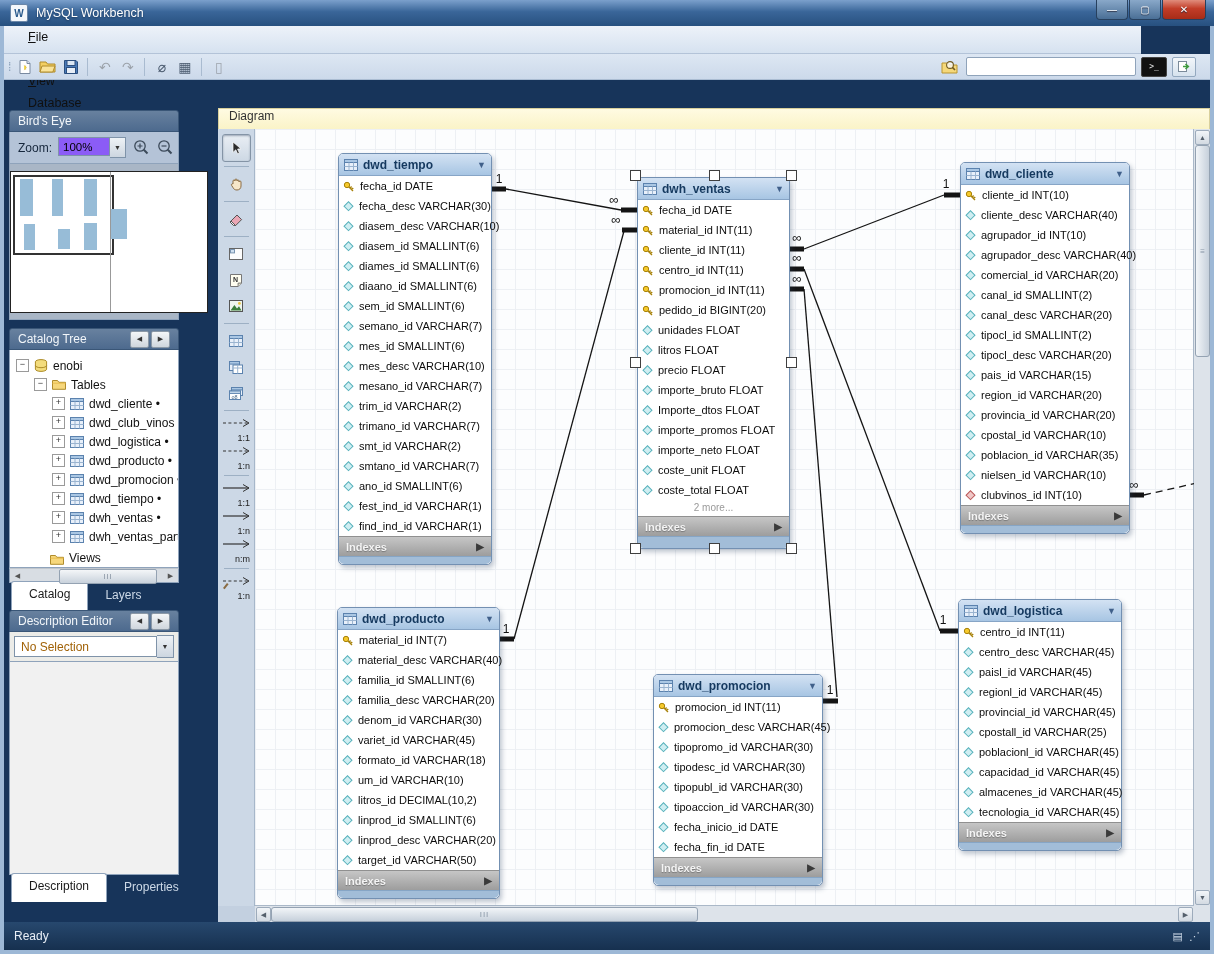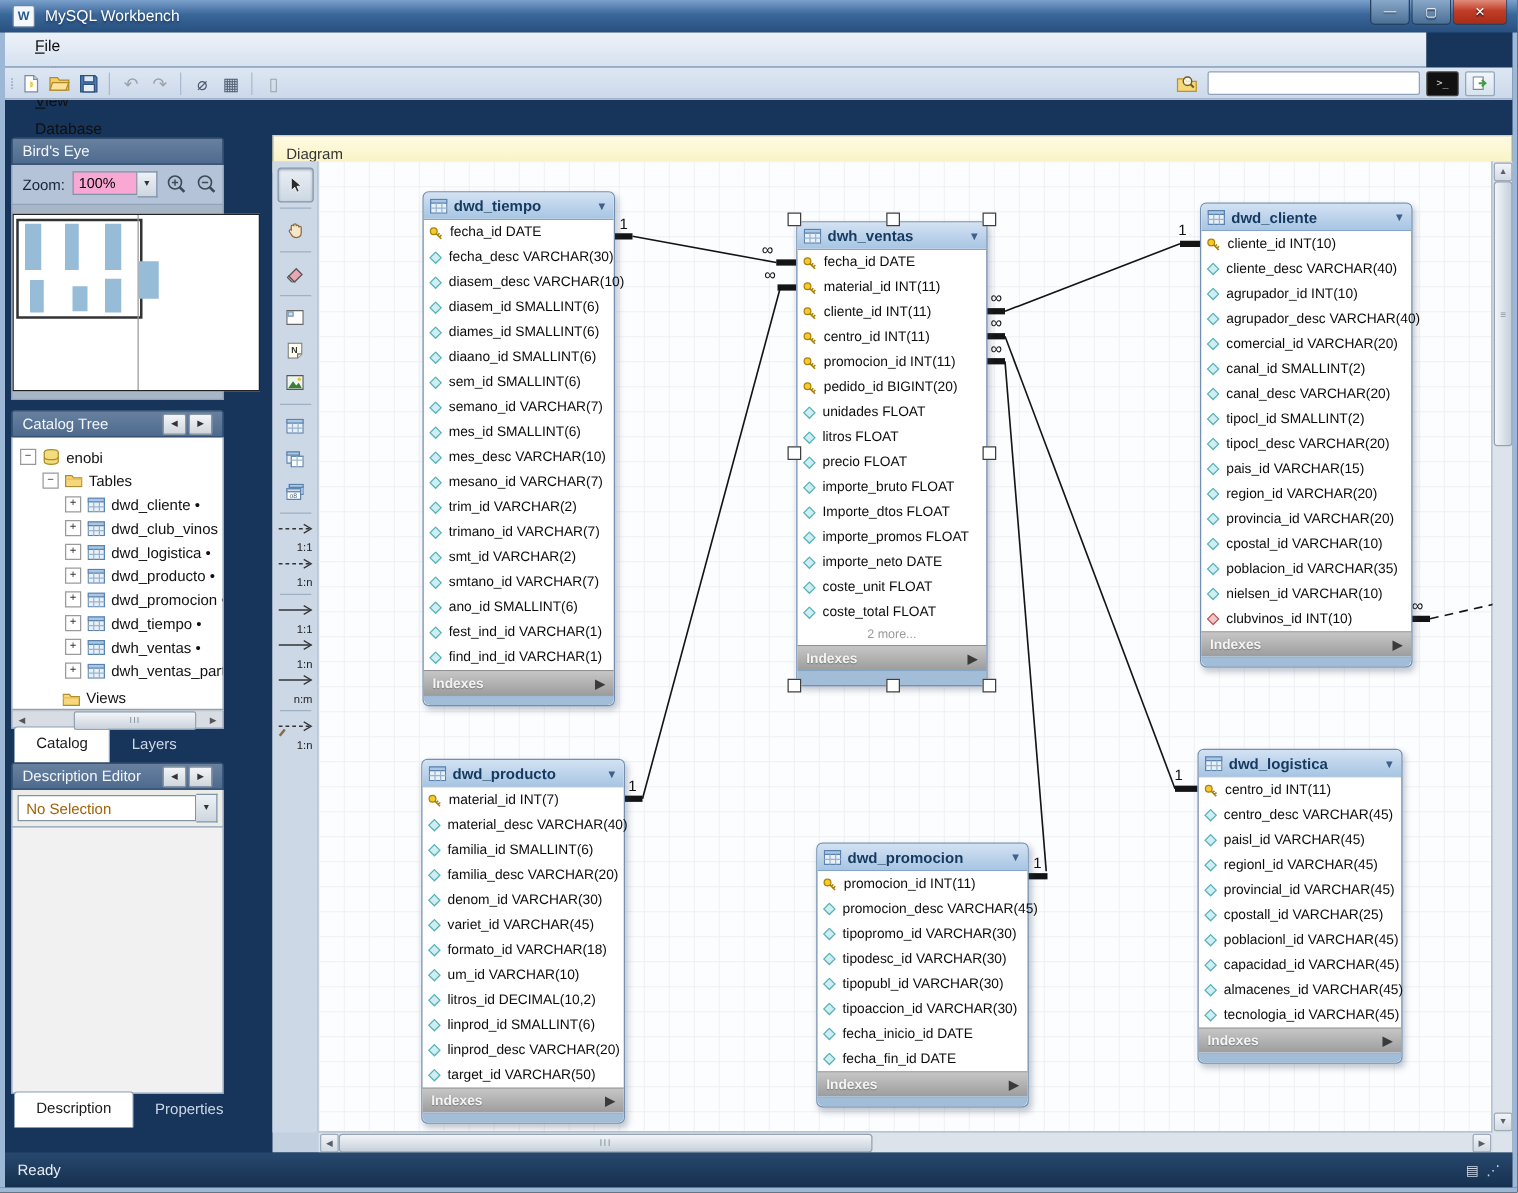--- a/index.html
+++ b/index.html
@@ -29,21 +29,21 @@
   .tab-close{color:#b9c6d6;font-size:12px;}
   
   .frame{position:absolute;background:#9db8d6;z-index:40;}
   
   .sidebar{position:absolute;left:4px;top:108px;width:180px;height:814px;background:#17345a;box-sizing:border-box;padding:2px 5px 0;display:flex;flex-direction:column;}
   .panel-header{height:22px;flex:0 0 22px;background:linear-gradient(#68819f,#4d6a8e);border:1px solid #3a5677;border-radius:3px 3px 0 0;color:#f2f6fa;font-size:12px;display:flex;align-items:center;padding:0 8px;box-sizing:border-box;}
   .ph-nav{margin-left:auto;display:flex;gap:2px;}
   .ph-btn{width:17px;height:15px;background:linear-gradient(#f4f6f8,#cfd6dd);border:1px solid #8b98a6;border-radius:2px;font-size:7px;color:#333;display:grid;place-items:center;}
   .zoom-row{height:32px;flex:0 0 32px;background:#b4c3d7;border:1px solid #8fa3bb;border-top:none;display:flex;align-items:center;padding:0 8px;gap:6px;box-sizing:border-box;}
   .zoom-label{font-size:12px;color:#16273c;}
-  .zoom-select{width:52px;height:19px;background:#f9a8d4;border:1px solid #7f93a9;font-size:11.5px;display:flex;align-items:center;padding:0 4px;box-sizing:border-box;}
+  .zoom-select{width:52px;height:19px;background:#8b5cf6;border:1px solid #7f93a9;font-size:11.5px;display:flex;align-items:center;padding:0 4px;box-sizing:border-box;}
   .zoom-dd{width:15px;height:19px;background:linear-gradient(#eef2f6,#cdd6e0);border:1px solid #7f93a9;border-left:none;font-size:7px;display:grid;place-items:center;color:#333;}
   .mini-wrap{height:156px;flex:0 0 156px;background:#a9b6c6;border:1px solid #8fa3bb;border-top:none;display:grid;place-items:center;box-sizing:border-box;}
   .mini-map{width:196px;height:140px;background:#fff;border:1px solid #222;position:relative;}
   .mini-viewport{position:absolute;border:2px solid #333;}
   .mini-divider{position:absolute;top:0;bottom:0;width:1px;background:#999;}
   .mini-rect{position:absolute;background:#97bcd7;}
   .side-gap{flex:0 0 8px;}
   .tree-area{flex:0 0 218px;background:#fff;border:1px solid #8fa3bb;border-top:none;overflow:hidden;position:relative;box-sizing:border-box;}
   .tree-row{display:flex;align-items:center;height:19px;font-size:12px;color:#111;gap:5px;white-space:nowrap;}
   .expander{width:11px;height:11px;background:#fff;border:1px solid #9a9a9a;font-size:9px;line-height:9px;text-align:center;color:#333;flex:0 0 11px;}
@@ -57,21 +57,21 @@
   .stab.active{background:#fff;color:#1a1a1a;border:1px solid #8fa3bb;border-bottom:none;border-radius:3px 3px 0 0;margin-top:-2px;}
   .desc-select-row{flex:0 0 30px;background:#ecece8;border:1px solid #8fa3bb;border-top:none;display:flex;align-items:center;padding:0 4px;box-sizing:border-box;}
   .desc-select{flex:1;height:21px;background:#fff;border:1px solid #7f93a9;font-size:12px;display:flex;align-items:center;padding:0 6px;box-sizing:border-box;color:#a16207;}
   .desc-dd{width:16px;height:21px;background:linear-gradient(#eef2f6,#cdd6e0);border:1px solid #7f93a9;border-left:none;display:grid;place-items:center;font-size:7px;color:#333;}
   .desc-body{flex:0 0 213px;background:#f1f1f1;border:1px solid #8fa3bb;border-top:none;box-sizing:border-box;}
   
   .statusbar{position:absolute;left:4px;top:922px;width:1206px;height:28px;background:linear-gradient(#27486e,#16304f);color:#e8eef6;font-size:12px;display:flex;align-items:center;padding:0 10px;box-sizing:border-box;}
   .status-icons{margin-left:auto;display:flex;gap:6px;color:#cdd9e7;font-size:11px;align-items:center;}
   
   .diagram-region{position:absolute;left:218px;top:108px;width:992px;height:814px;background:#c3d0e0;}
-  .diagram-header{position:absolute;left:0;top:0;right:0;height:30px;background:linear-gradient(#fffbe2,#f8f0bd);border:1px solid #d9d09c;box-sizing:border-box;font-size:12px;color:#333;display:flex;align-items:center;padding-left:10px;}
+  .diagram-header{position:absolute;left:0;top:0;right:0;height:30px;background:linear-gradient(#fffbe2,#f8f0bd);border:1px solid #d9d09c;box-sizing:border-box;font-size:12px;color:#333;display:flex;padding-left:10px;}
   .palette{position:absolute;left:0;top:21px;width:37px;bottom:16px;background:#ccd8e6;border-right:1px solid #a6b7ca;display:flex;flex-direction:column;align-items:center;padding-top:5px;box-sizing:border-box;}
   .ptool{width:27px;height:26px;display:grid;place-items:center;border-radius:3px;flex:0 0 auto;}
   .ptool.selected{background:linear-gradient(#e9eef4,#cdd8e4);border:1px solid #8494a6;box-shadow:inset 0 1px 2px rgba(40,60,90,.4);}
   .psep{width:25px;height:1px;background:#9db0c4;margin:4px 0;flex:0 0 1px;}
   .prel{width:32px;height:28px;flex:0 0 28px;position:relative;}
   .prel svg{position:absolute;left:1px;top:3px;}
   .prel .rel-label{position:absolute;right:2px;bottom:0;font-size:9px;color:#222;}
   .canvas{position:absolute;left:37px;top:21px;right:16px;bottom:16px;overflow:hidden;background-color:#fcfdfe;background-image:linear-gradient(#edf0f4 1px,transparent 1px),linear-gradient(90deg,#edf0f4 1px,transparent 1px);background-size:20px 20px;}
   .canvas-inner{position:absolute;left:-255px;top:-130px;width:1214px;height:954px;}
   .connections{position:absolute;left:0;top:0;z-index:2;pointer-events:none;}
@@ -740,21 +740,21 @@
             <div class="tw-row">
               <span class="icon-svg"><svg width="11" height="11" viewBox="0 0 11 11">
                   <rect x="2.1" y="2.1" width="6.3" height="6.3" transform="rotate(45 5.5 5.5)" fill="#cfeef2" stroke="#58b2bc"></rect>
                 </svg></span>
               <span>importe_promos FLOAT</span>
             </div>
             <div class="tw-row">
               <span class="icon-svg"><svg width="11" height="11" viewBox="0 0 11 11">
                   <rect x="2.1" y="2.1" width="6.3" height="6.3" transform="rotate(45 5.5 5.5)" fill="#cfeef2" stroke="#58b2bc"></rect>
                 </svg></span>
-              <span>importe_neto DATE</span>
+              <span>importe_neto FLOAT</span>
             </div>
             <div class="tw-row">
               <span class="icon-svg"><svg width="11" height="11" viewBox="0 0 11 11">
                   <rect x="2.1" y="2.1" width="6.3" height="6.3" transform="rotate(45 5.5 5.5)" fill="#cfeef2" stroke="#58b2bc"></rect>
                 </svg></span>
               <span>coste_unit FLOAT</span>
             </div>
             <div class="tw-row">
               <span class="icon-svg"><svg width="11" height="11" viewBox="0 0 11 11">
                   <rect x="2.1" y="2.1" width="6.3" height="6.3" transform="rotate(45 5.5 5.5)" fill="#cfeef2" stroke="#58b2bc"></rect>

